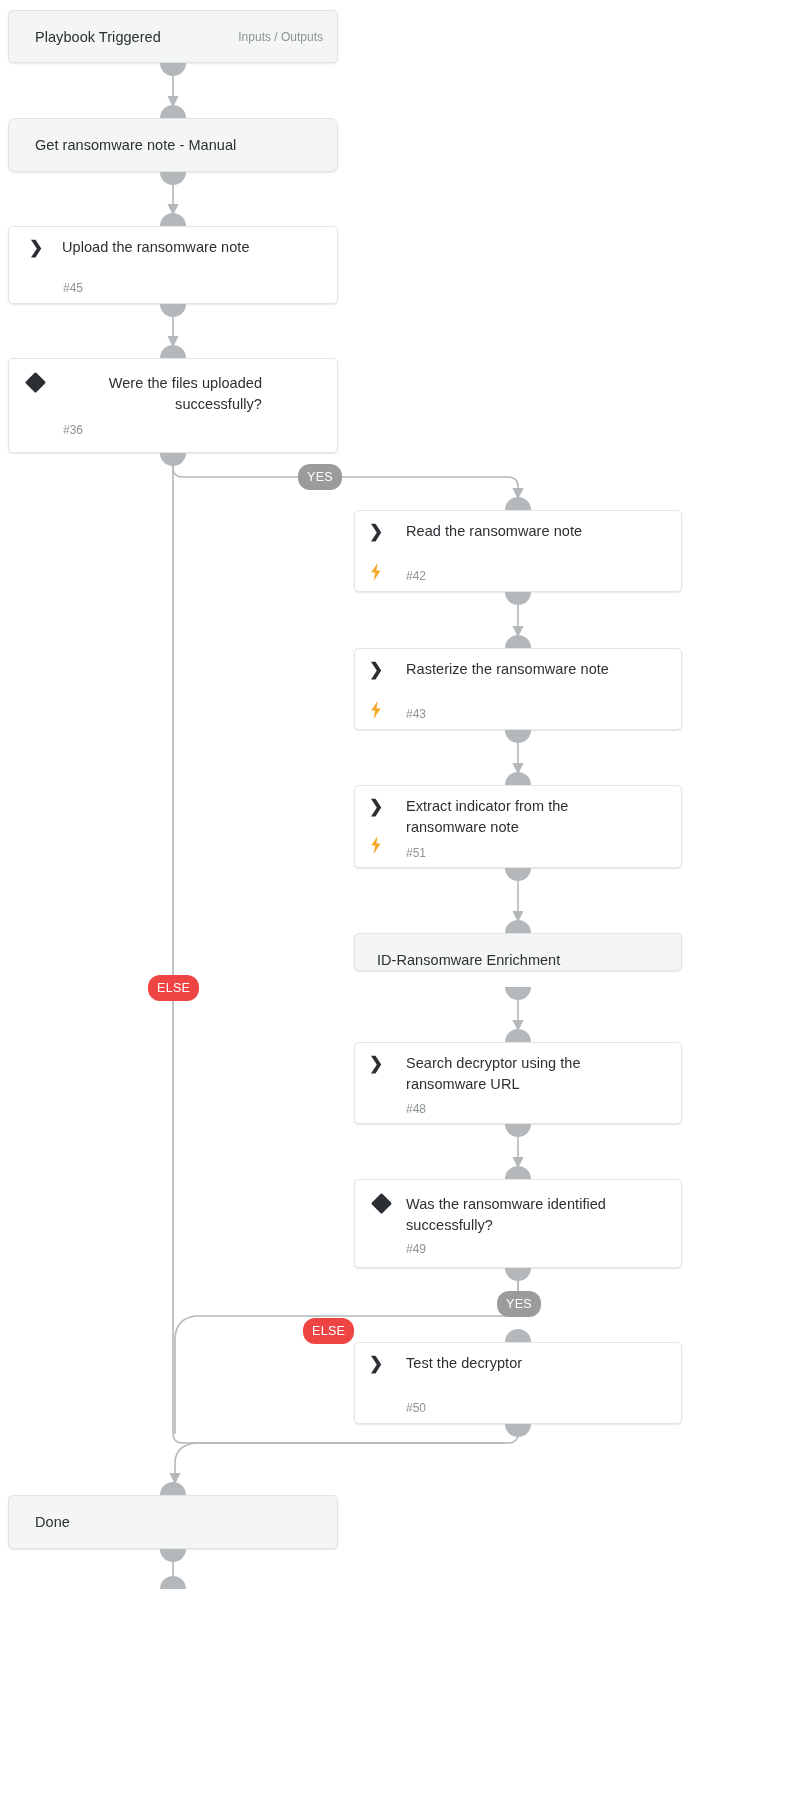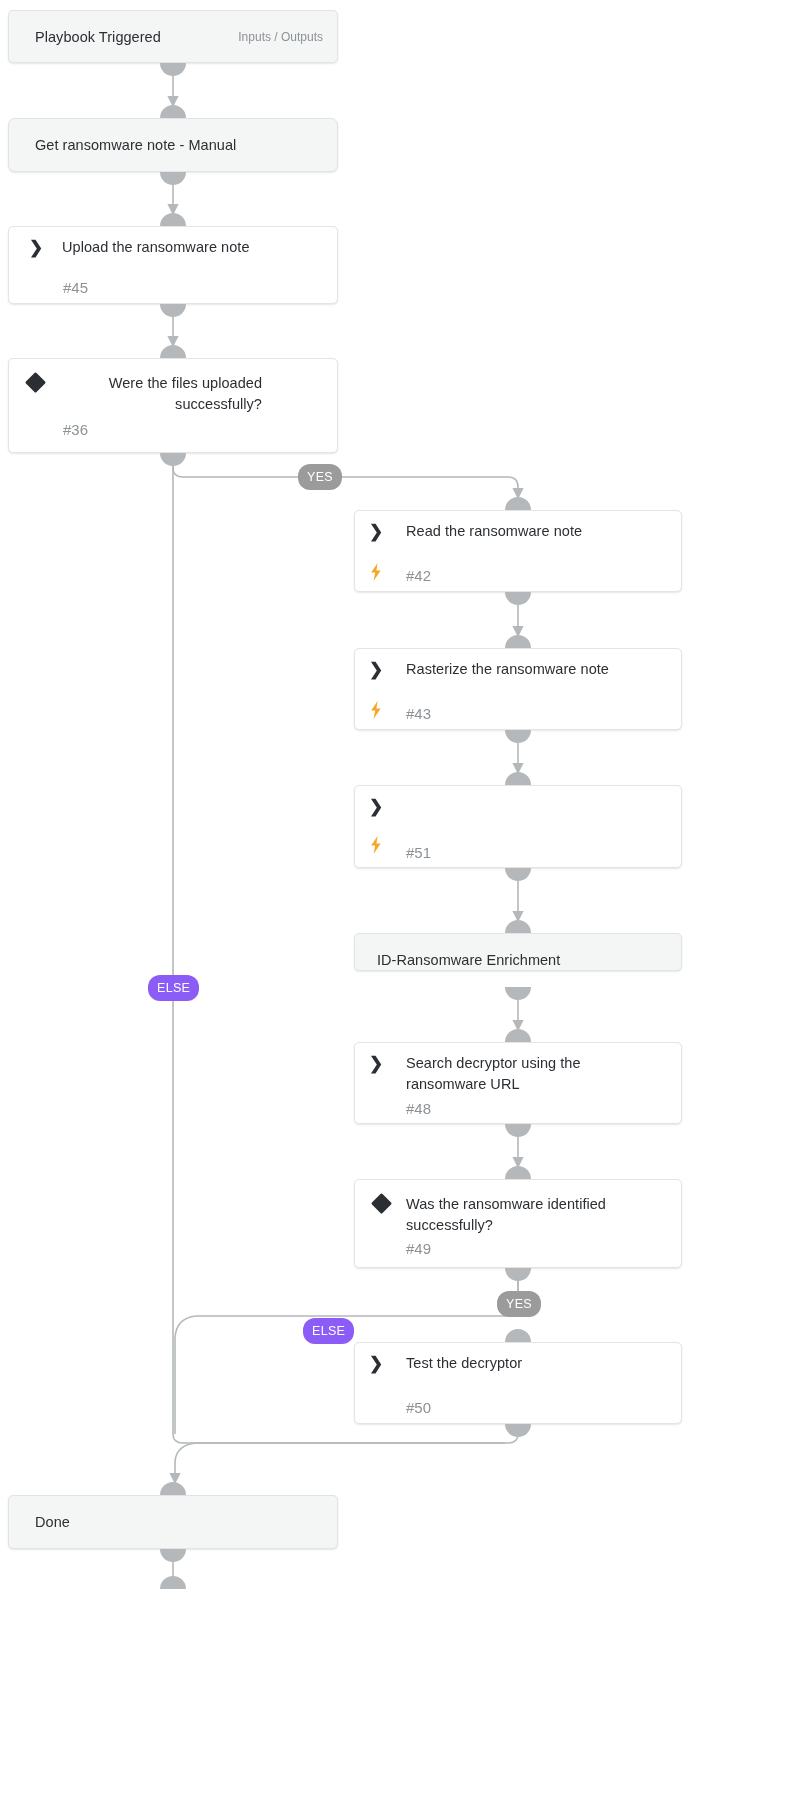--- a/index.html
+++ b/index.html
@@ -38,21 +38,21 @@
   }
   .node-title {
     position: absolute;
     font-size: 14.5px;
     color: #2b2f33;
     line-height: 21px;
     letter-spacing: 0.05px;
   }
   .node-sub {
     position: absolute;
-    font-size: 15px;
+    font-size: 12px;
     color: #8c9296;
     line-height: 14px;
   }
   .node-aux {
     position: absolute;
     font-size: 12px;
     color: #8c9296;
     line-height: 16px;
   }
   
@@ -92,21 +92,21 @@
     border-radius: 12px;
     color: #ffffff;
     font-size: 12.5px;
     line-height: 26px;
     text-align: center;
     padding: 0 9px;
     z-index: 6;
     letter-spacing: 0.3px;
   }
   .badge.yes  { background: #9b9b9b; }
-  .badge.else { background: #8b5cf6; }
+  .badge.else { background: #ef4444; }
 </style>
 </head>
 <body>
 
 <div id="canvas">
 
   <svg id="edges" viewBox="0 0 800 1819" width="800" height="1819">
     <defs>
       <marker id="arrow" viewBox="0 0 10 10" refX="8" refY="5" markerWidth="7" markerHeight="7" orient="auto-start-reverse">
         <path d="M 0 0 L 10 5 L 0 10 z" fill="#b4b8ba"></path>
@@ -194,20 +194,21 @@
     <svg class="icon-bolt" viewBox="0 0 14 18" style="left:14px; top:52px;">
       <path d="M8.6 0 L2.2 9.6 L6.2 9.6 L4.6 18 L11.6 7.6 L7.4 7.6 Z" fill="#f5a623"></path>
     </svg>
     <div class="node-sub" style="left:51px; top:58px;">#43</div>
   </div>
   <div class="port bottom" style="left:505px; top:730px;"></div>
 
   <div class="port top" style="left:505px; top:772px;"></div>
   <div class="node" style="left:354px; top:785px; width:328px; height:83px;">
     <span class="icon-chevron" style="left:14px; top:11px;">❯</span>
+    <div class="node-title" style="left:51px; top:10px; width:200px;">Extract indicator from the ransomware note</div>
     <svg class="icon-bolt" viewBox="0 0 14 18" style="left:14px; top:50px;">
       <path d="M8.6 0 L2.2 9.6 L6.2 9.6 L4.6 18 L11.6 7.6 L7.4 7.6 Z" fill="#f5a623"></path>
     </svg>
     <div class="node-sub" style="left:51px; top:60px;">#51</div>
   </div>
   <div class="port bottom" style="left:505px; top:868px;"></div>
 
   <div class="port top" style="left:505px; top:920px;"></div>
   <div class="node tinted" style="left:354px; top:933px; width:328px; height:38px;">
     <div class="node-title" style="left:22px; top:16px; width:280px;">ID-Ransomware Enrichment</div>

